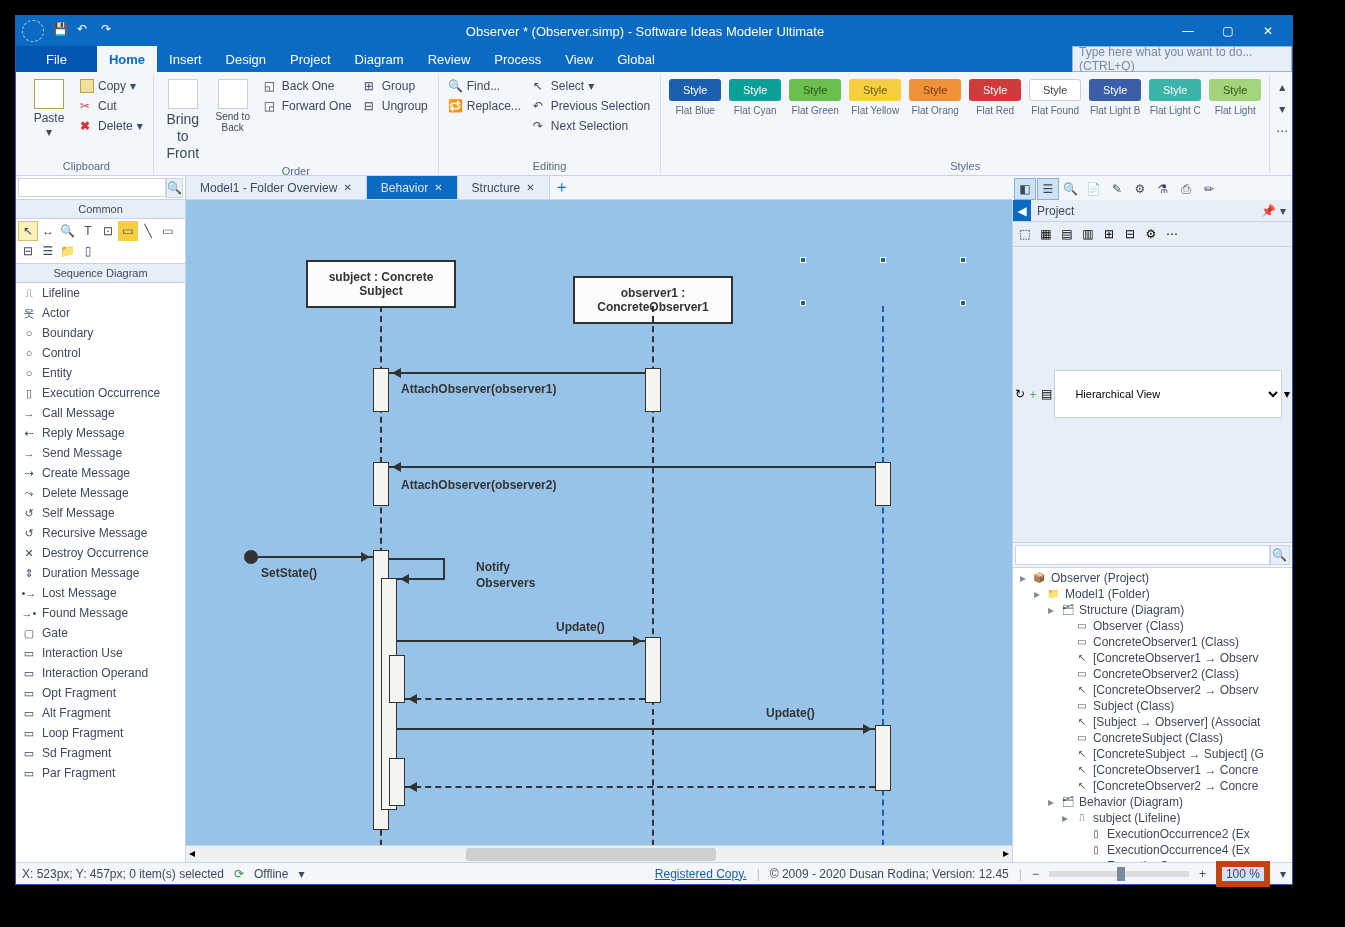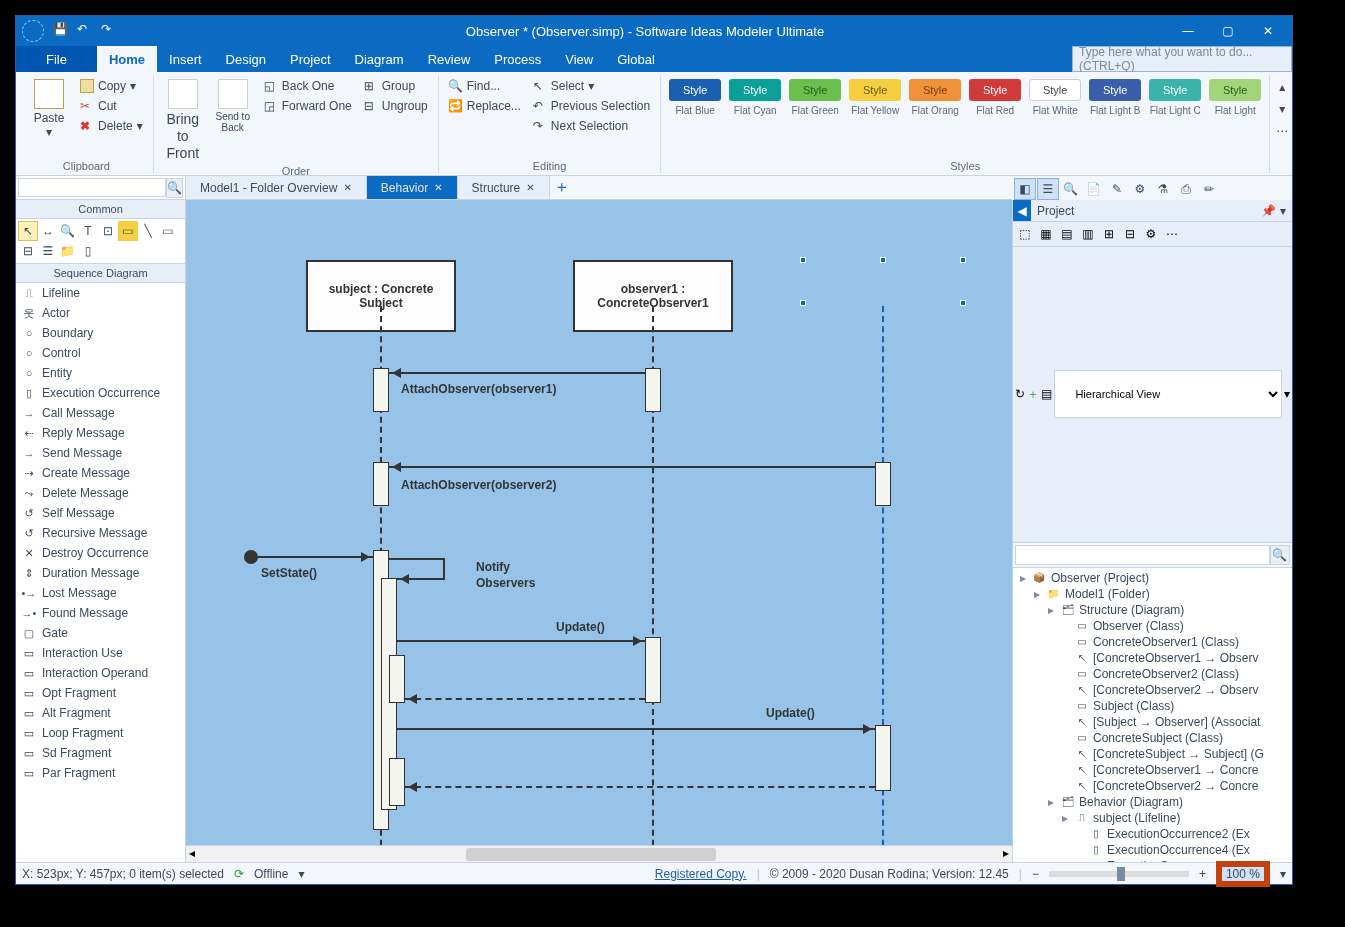--- a/index.html
+++ b/index.html
@@ -44,21 +44,21 @@
 .panel-search .mag { width: 20px; height: 20px; background: #e8eef7; display: flex; align-items: center; justify-content: center; border: 1px solid #c7d3e6; }
 .panel-header { background: #e8eef7; border-bottom: 1px solid #c7d3e6; padding: 3px; text-align: center; color: #3b4a5e; font-size: 11px; }
 .tool-row { display: flex; flex-wrap: wrap; padding: 2px; border-bottom: 1px solid #c7d3e6; gap: 0; }
 .tool-btn { width: 20px; height: 20px; border: 1px solid transparent; display: flex; align-items: center; justify-content: center; cursor: pointer; font-size: 12px; color: #3b4a5e; }
 .tool-btn.sel { background: #fff2b8; border-color: #d8c060; }
 .tool-list { flex: 1; overflow-y: auto; }
 .tool-item { display: flex; align-items: center; gap: 6px; padding: 3px 6px; cursor: pointer; color: #3b4a5e; font-size: 12px; }
 .tool-item .ti { width: 14px; height: 14px; display: inline-flex; align-items: center; justify-content: center; font-size: 11px; }
 .canvas-wrap { flex: 1; display: flex; flex-direction: column; background: #97c3e8; position: relative; overflow: hidden; }
 .canvas { flex: 1; position: relative; }
-.lifeline-box { position: absolute; background: #fcfcfc; border: 2px solid #333; padding: 20px 12px; text-align: center; font-weight: 600; color: #333; }
+.lifeline-box { position: absolute; background: #fcfcfc; border: 2px solid #333; padding: 8px 12px; text-align: center; font-weight: 600; color: #333; }
 .lifeline-line { position: absolute; border-left: 2px dashed #333; }
 .lifeline-line.sel { border-left: 2px dashed #1a5fb0; }
 .exec-bar { position: absolute; background: #f5f5f0; border: 1px solid #333; width: 16px; }
 .msg-arrow { position: absolute; height: 0; border-top: 2px solid #333; }
 .msg-arrow::after { content: ""; position: absolute; right: -2px; top: -6px; border: 5px solid transparent; border-left: 9px solid #333; }
 .msg-arrow.left::after { right: auto; left: -2px; border: 5px solid transparent; border-right: 9px solid #333; }
 .msg-arrow.dashed { border-top-style: dashed; }
 .msg-label { position: absolute; font-weight: 600; color: #333; white-space: nowrap; }
 .found-dot { position: absolute; width: 14px; height: 14px; border-radius: 50%; background: #333; }
 .scroll-h { height: 17px; background: #f0f0f0; border-top: 1px solid #c7d3e6; position: relative; }
@@ -232,21 +232,21 @@
           <div class="style-col">
             <div class="style-pill" style="background: rgb(240, 146, 58); color: rgb(122, 58, 16);">Style</div>
             <div class="style-label">Flat Orang</div>
           </div>
           <div class="style-col">
             <div class="style-pill" style="background: rgb(208, 58, 58); color: rgb(255, 255, 255);">Style</div>
             <div class="style-label">Flat Red</div>
           </div>
           <div class="style-col">
             <div class="style-pill" style="background: rgb(255, 255, 255); color: rgb(68, 68, 68); border: 1px solid rgb(204, 204, 204);">Style</div>
-            <div class="style-label">Flat White</div>
+            <div class="style-label">Flat Found</div>
           </div>
           <div class="style-col">
             <div class="style-pill" style="background: rgb(58, 95, 168); color: rgb(255, 255, 255);">Style</div>
             <div class="style-label">Flat Light B</div>
           </div>
           <div class="style-col">
             <div class="style-pill" style="background: rgb(58, 179, 168); color: rgb(255, 255, 255);">Style</div>
             <div class="style-label">Flat Light C</div>
           </div>
           <div class="style-col">
@@ -421,21 +421,21 @@
         </div>
     </div>
 
     <div class="canvas-wrap">
       <div class="canvas">
 
         <div class="lifeline-box" style="left:120px;top:60px;width:150px">
           <div>subject : Concrete</div>
           <div>Subject</div>
         </div>
-        <div class="lifeline-box" style="left:387px;top:60px;width:160px">
+        <div class="lifeline-box" style="left:387px;top:76px;width:160px">
           <div>observer1 :</div>
           <div>ConcreteObserver1</div>
         </div>
 
         <div class="sel-handle" style="left:614px;top:57px"></div>
         <div class="sel-handle" style="left:694px;top:57px"></div>
         <div class="sel-handle" style="left:774px;top:57px"></div>
         <div class="sel-handle" style="left:614px;top:100px"></div>
         <div class="sel-handle" style="left:774px;top:100px"></div>
 

